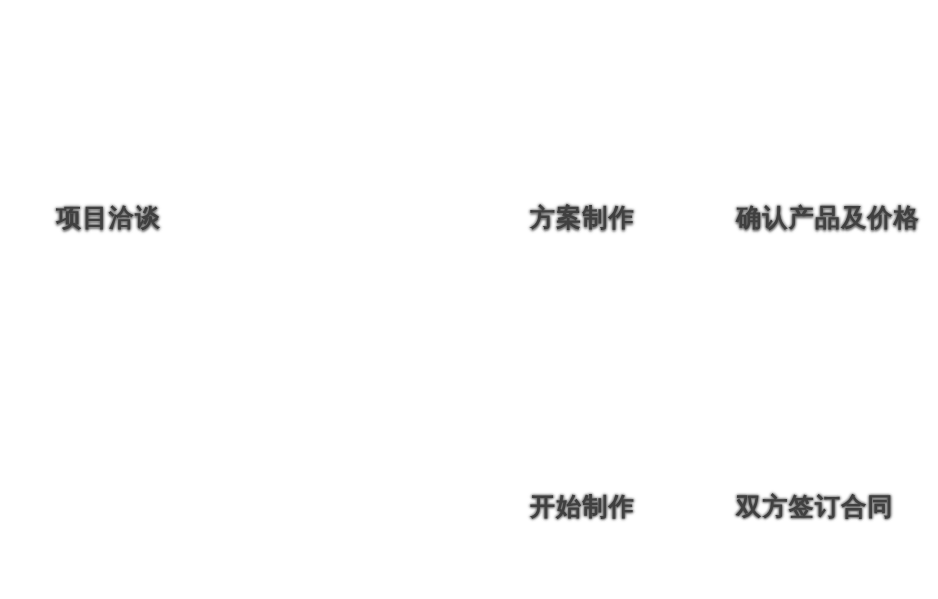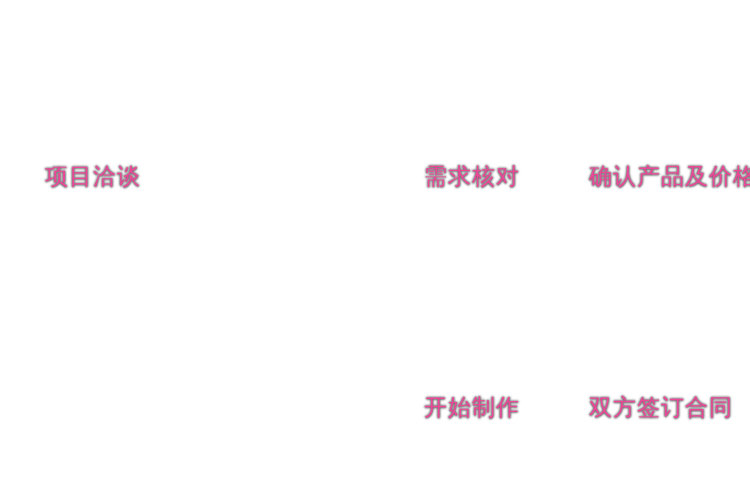--- a/index.html
+++ b/index.html
@@ -10,25 +10,25 @@
   }
   .canvas {
     position: relative;
     width: 750px;
     height: 479px;
     background: #ffffff;
     overflow: hidden;
   }
   .step-label {
     position: absolute;
-    font-size: 23px;
-    font-weight: normal;
+    font-size: 20px;
+    font-weight: bold;
     letter-spacing: 1px;
     white-space: nowrap;
-    color: #ec4899;
+    color: #404040;
     
     text-shadow:
       0 1px 2px rgba(90, 90, 90, 0.85),
       0 -1px 2px rgba(120, 120, 120, 0.55),
       1px 0 2px rgba(110, 110, 110, 0.6),
       -1px 0 2px rgba(110, 110, 110, 0.6);
   }
   
   .pos-t1 { left: 45px;  top: 161px; }
   .pos-t2 { left: 233px; top: 161px; }
@@ -40,21 +40,21 @@
   .pos-b3 { left: 230px; top: 392px; }
 </style>
 </head>
 <body>
 
 <div class="canvas">
 
   <div class="step-label pos-t1">项目洽谈</div>
 
 
-  <div class="step-label pos-t3">需求核对</div>
+  <div class="step-label pos-t3">方案制作</div>
 
   <div class="step-label pos-b1">双方签订合同</div>
 
   <div class="step-label pos-t4">确认产品及价格</div>
 
   <div class="step-label pos-b2">开始制作</div>
 
 
 </div>
 

